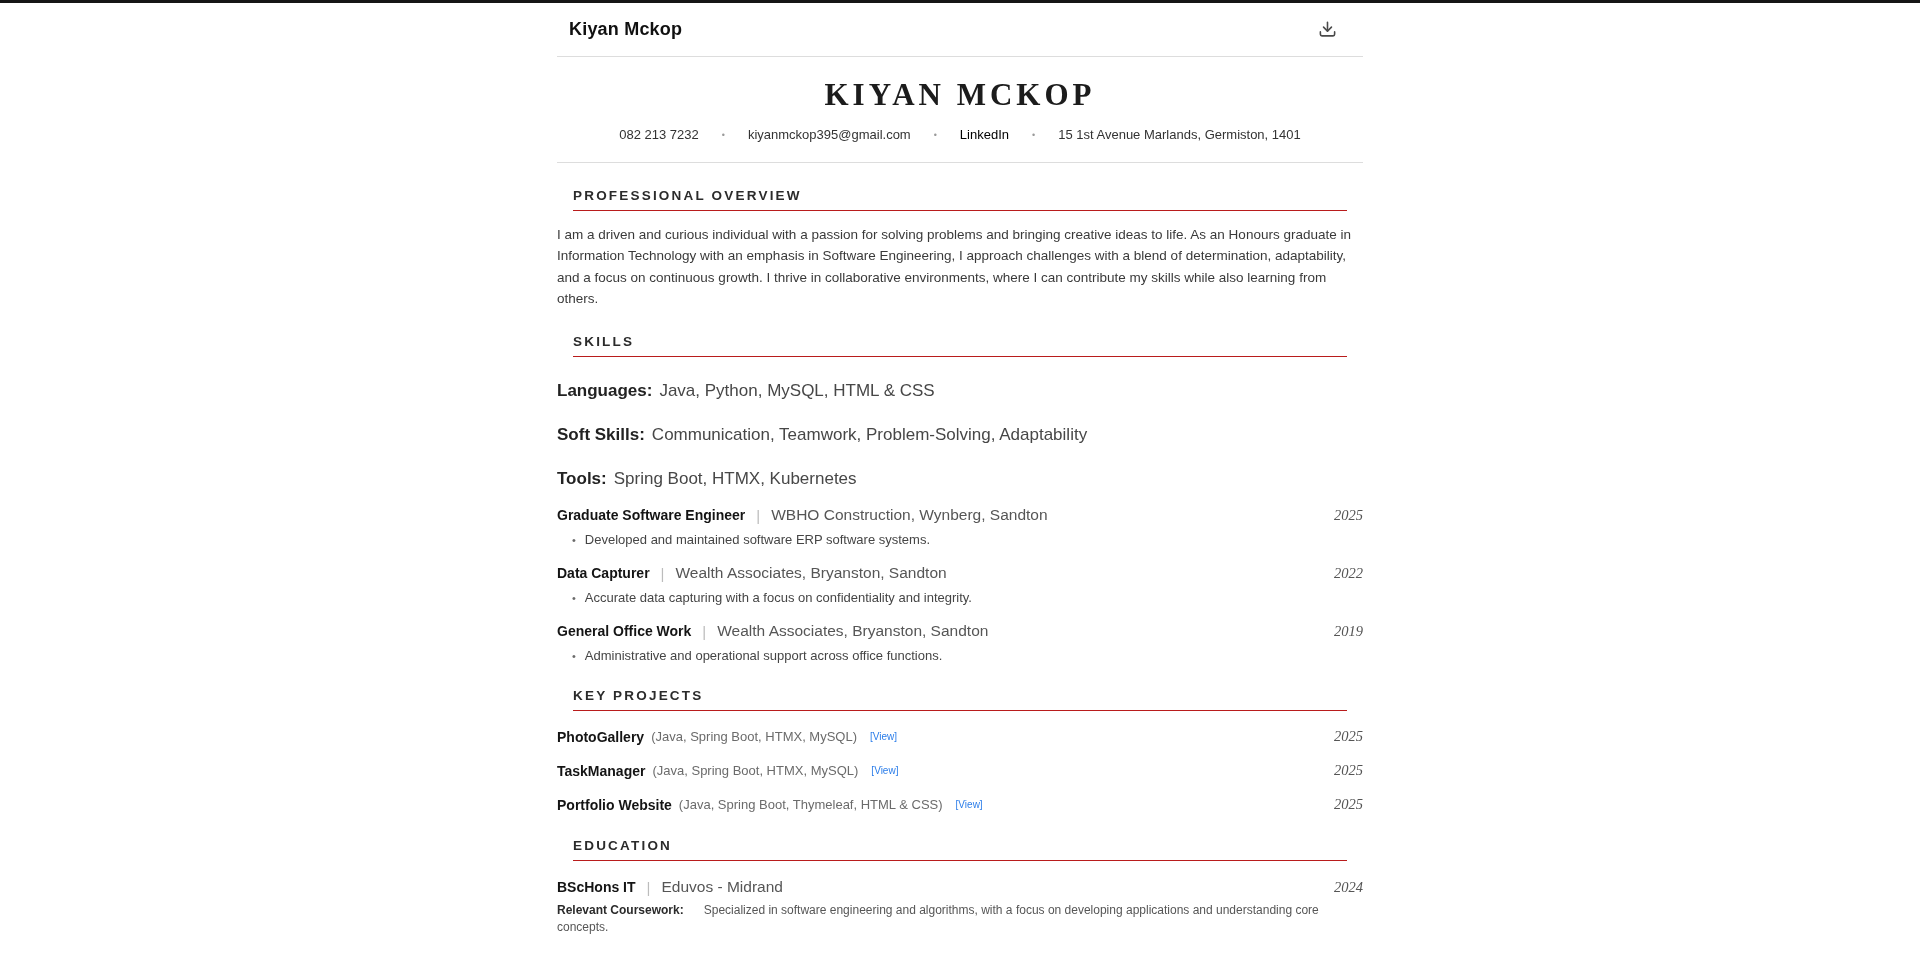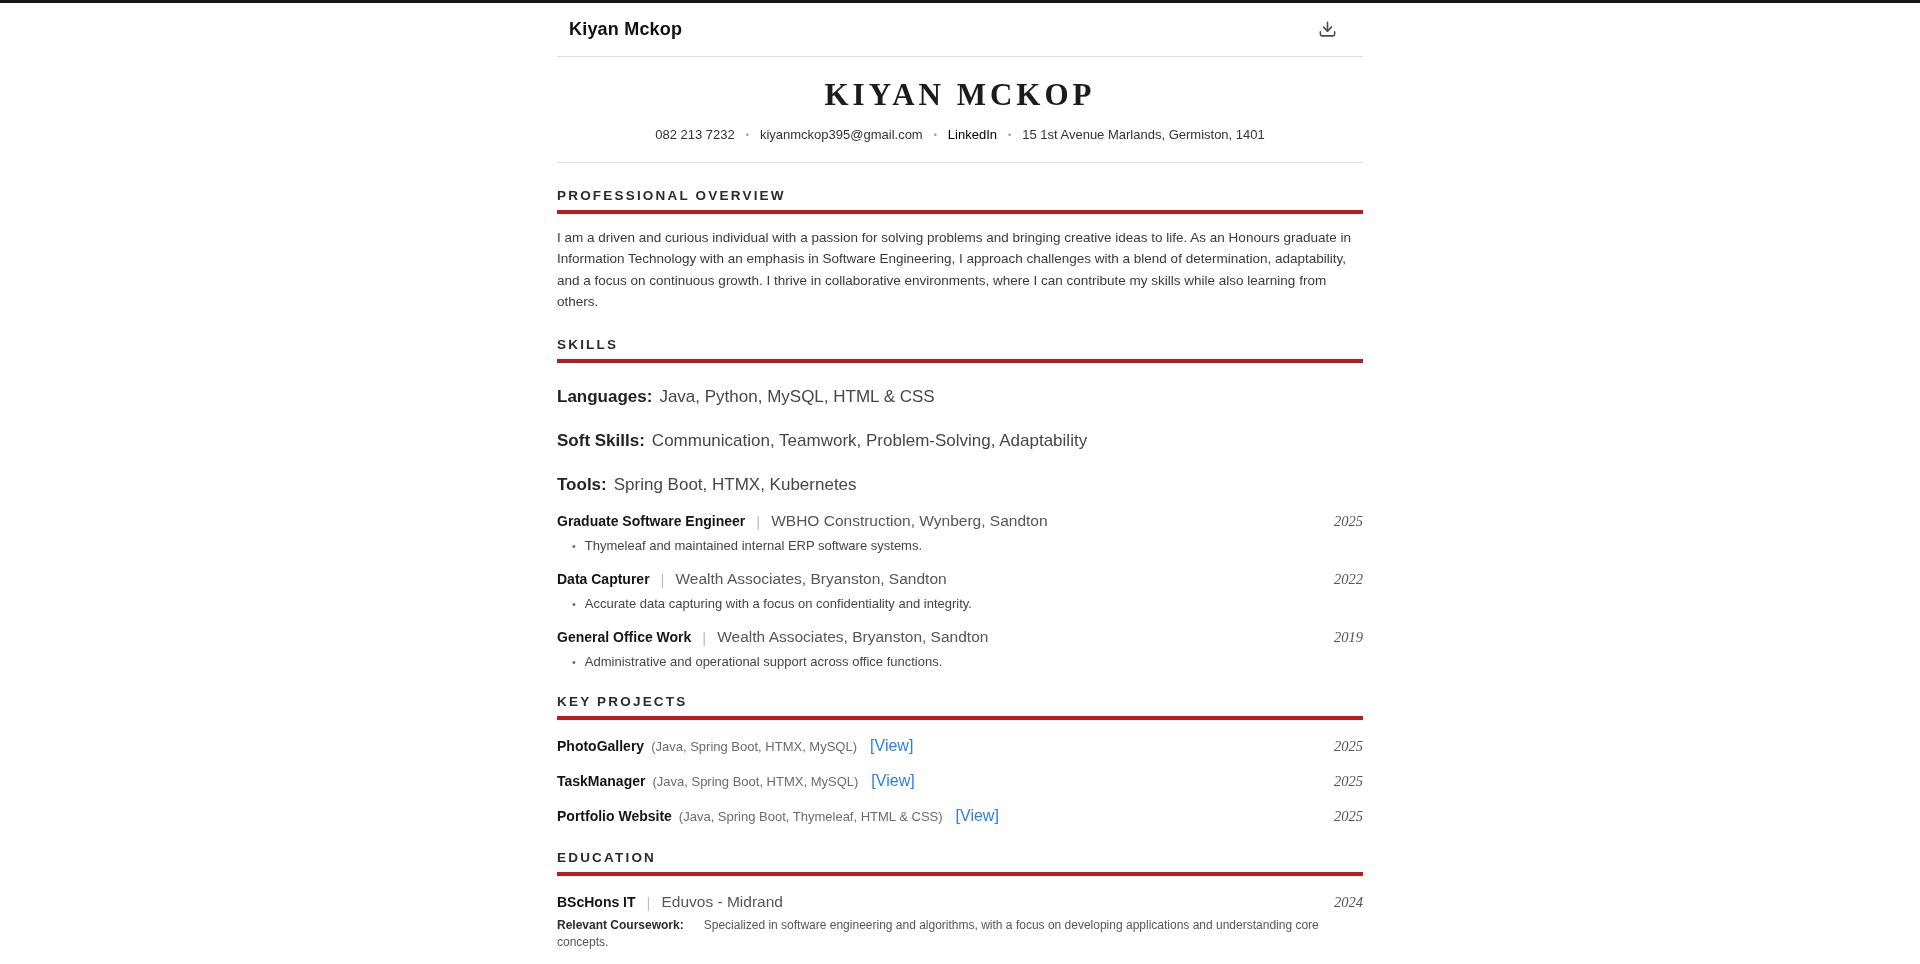--- a/index.html
+++ b/index.html
@@ -36,30 +36,30 @@
     font-family: "Liberation Serif", serif;
     font-size: 31px; font-weight: 700; letter-spacing: 4px;
     color: #1c1c1c; margin: 8px 0 0;
   }
   .resume-subtitle {
     margin-top: 11px; font-size: 14px; font-weight: 600;
     letter-spacing: 3px; color: #454545;
   }
   .contact-line {
     margin-top: 14px; font-size: 13px; color: #333333;
-    display: flex; justify-content: center; align-items: center; gap: 11px;
+    display: flex; justify-content: center; align-items: center; gap: 23px;
   }
   .contact-line a { color: #000000; text-decoration: none; cursor: pointer; }
   .dot-sep { color: #9a9a9a; font-size: 9px; }
 
   
   .section-heading {
     font-size: 13.5px; font-weight: 700; letter-spacing: 2.2px;
-    color: #2b2b2b; margin: 25px 0 0;
-    padding-bottom: 7px; border-bottom: 4px solid #b91c1c;
+    color: #2b2b2b; margin: 25px 16px 0;
+    padding-bottom: 7px; border-bottom: 1px solid #b91c1c;
   }
   .overview-text {
     margin-top: 13px; font-size: 13.5px; line-height: 1.58; color: #3a3a3a;
   }
 
   .skill-row { margin-top: 24px; font-size: 17px; color: #474747; }
   .skill-label { font-weight: 700; color: #222222; margin-right: 7px; }
 
   .item-row { display: flex; align-items: center; margin-top: 17px; }
   .item-title { font-weight: 700; font-size: 14px; color: #141414; white-space: nowrap; }
@@ -70,21 +70,21 @@
     font-style: italic; font-size: 14.5px; color: #555555; white-space: nowrap;
   }
   .bullet-line {
     margin-top: 8px; padding-left: 15px;
     font-size: 13px; color: #454545; display: flex; gap: 9px; align-items: baseline;
   }
   .bullet-glyph { color: #6a6a6a; font-size: 11px; }
 
   .project-tech { color: #6b6b6b; font-size: 13px; margin-left: 7px; }
   .project-link {
-    color: #2b7de9; font-size: 16px; margin-left: 13px;
+    color: #2b7de9; font-size: 10px; margin-left: 13px;
     text-decoration: none; cursor: pointer;
   }
 
   .edu-item { margin-top: 2px; }
   .coursework { margin-top: 6px; font-size: 12px; color: #565656; line-height: 1.35; }
   .coursework-label { font-weight: 700; color: #2b2b2b; margin-right: 20px; }
 </style>
 </head>
 <body>
 
@@ -142,21 +142,21 @@
 
       <div>
         <div class="item-row">
           <span class="item-title">Graduate Software Engineer</span>
           <span class="pipe-sep">|</span>
           <span class="item-org">WBHO Construction, Wynberg, Sandton</span>
           <span class="item-year">2025</span>
         </div>
         <div class="bullet-line">
           <span class="bullet-glyph">•</span>
-          <span>Thymeleaf and maintained internal ERP software systems.</span>
+          <span>Developed and maintained software ERP software systems.</span>
         </div>
       </div>
 
       <div>
         <div class="item-row">
           <span class="item-title">Data Capturer</span>
           <span class="pipe-sep">|</span>
           <span class="item-org">Wealth Associates, Bryanston, Sandton</span>
           <span class="item-year">2022</span>
         </div>

